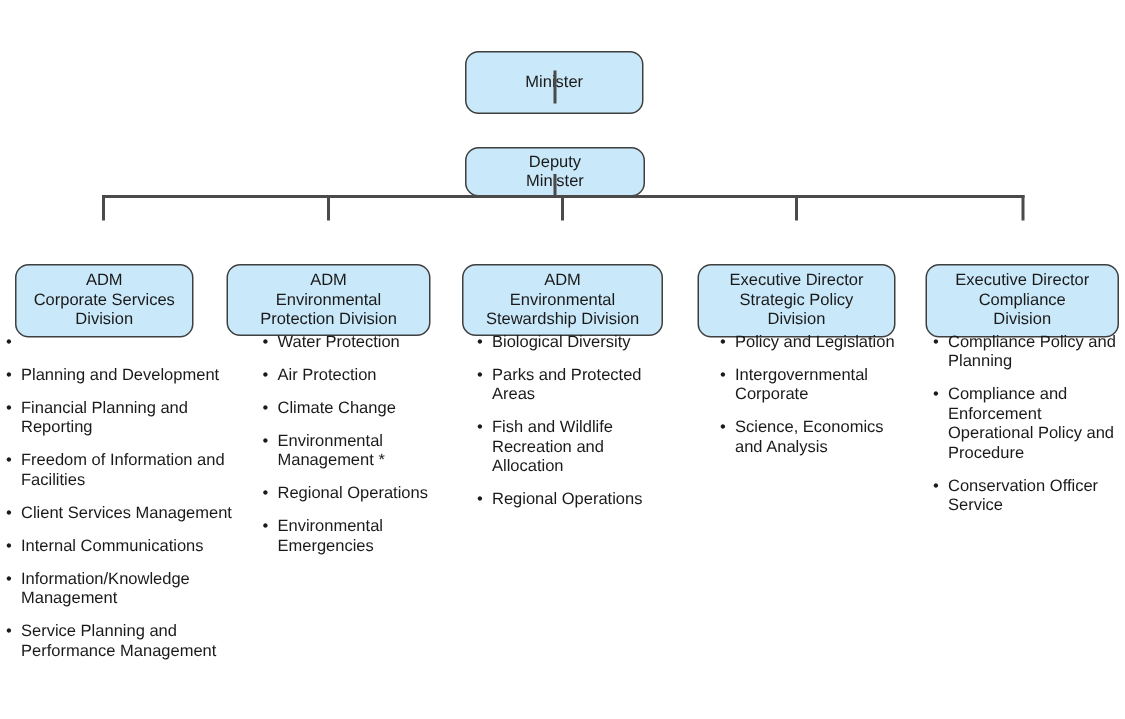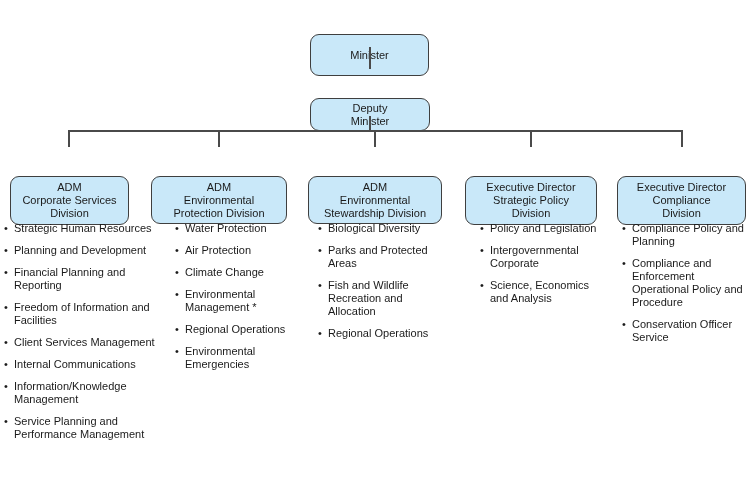--- a/index.html
+++ b/index.html
@@ -99,21 +99,20 @@
   </div>
   <div class="node b4">
     <span class="box-label">Executive Director
 Compliance
 Division</span>
   </div>
 
   <ul class="list c0">
       <li>
         <span class="blt">•</span>
-        <span class="txt">Strategic Human Resources</span>
       </li>
       <li>
         <span class="blt">•</span>
         <span class="txt">Planning and Development</span>
       </li>
       <li>
         <span class="blt">•</span>
         <span class="txt">Financial Planning and Reporting</span>
       </li>
       <li>

